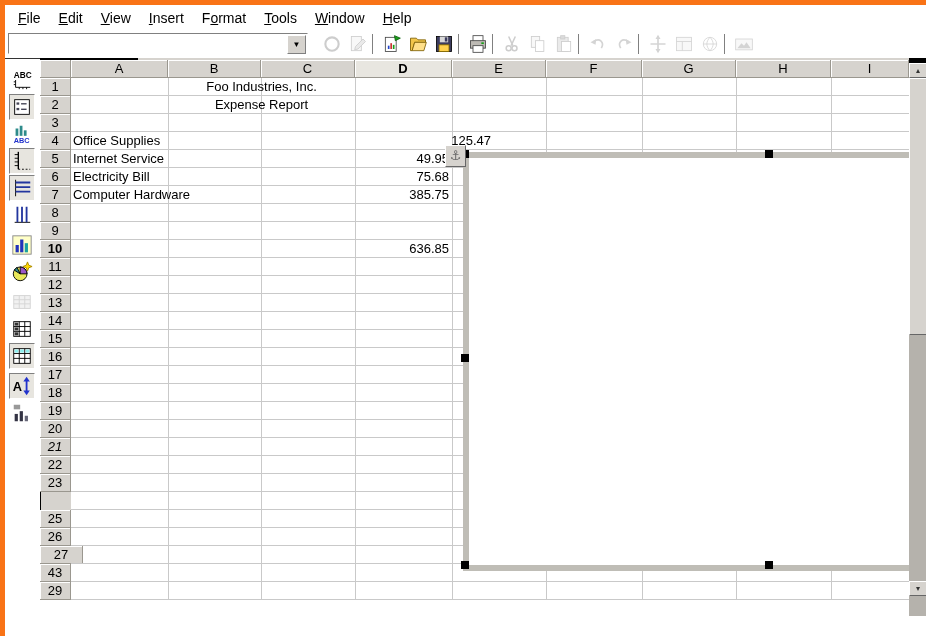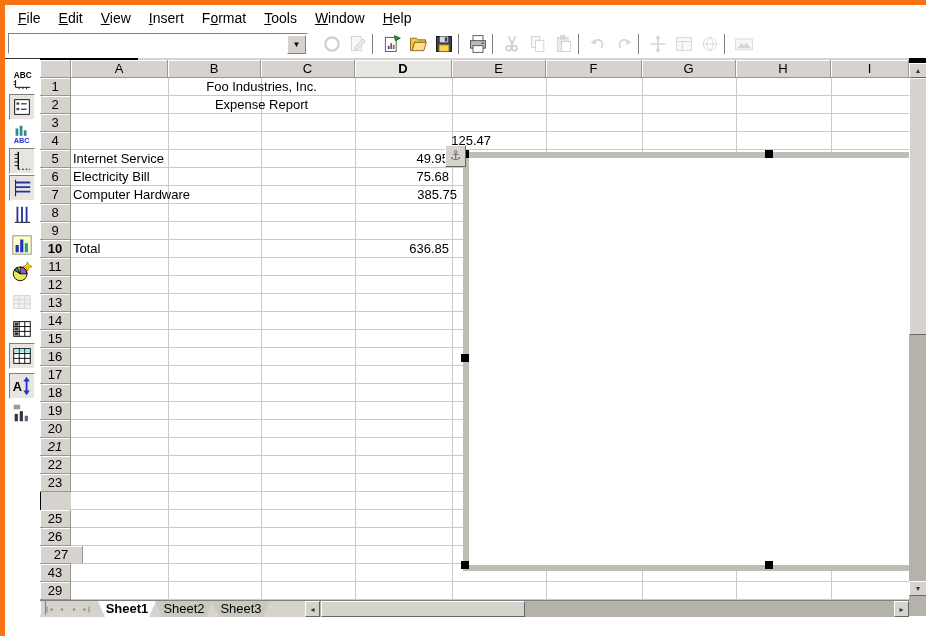--- a/index.html
+++ b/index.html
@@ -346,28 +346,28 @@
       <div class="gline" style="left: 31px; top: 415px; width: 838px; height: 1px;"></div>
       <div class="gline" style="left: 31px; top: 433px; width: 838px; height: 1px;"></div>
       <div class="gline" style="left: 31px; top: 451px; width: 838px; height: 1px;"></div>
       <div class="gline" style="left: 31px; top: 469px; width: 838px; height: 1px;"></div>
       <div class="gline" style="left: 31px; top: 487px; width: 838px; height: 1px;"></div>
       <div class="gline" style="left: 31px; top: 505px; width: 838px; height: 1px;"></div>
       <div class="gline" style="left: 31px; top: 523px; width: 838px; height: 1px;"></div>
       <div class="gline" style="left: 31px; top: 541px; width: 838px; height: 1px;"></div>
       <div class="cell-text" style="left: 128px; top: 20px; width: 187px; text-align: center;">Foo Industries, Inc.</div>
       <div class="cell-text" style="left: 128px; top: 38px; width: 187px; text-align: center;">Expense Report</div>
+      <div class="cell-text" style="left: 33px; top: 74px; width: 220px;">Office Supplies</div>
       <div class="cell-text" style="left: 315px; top: 74px; width: 94px; text-align: right; margin-left: 42px;">125.47</div>
       <div class="cell-text" style="left: 33px; top: 92px; width: 220px;">Internet Service</div>
       <div class="cell-text" style="left: 315px; top: 92px; width: 94px; text-align: right;">49.95</div>
       <div class="cell-text" style="left: 33px; top: 110px; width: 220px;">Electricity Bill</div>
       <div class="cell-text" style="left: 315px; top: 110px; width: 94px; text-align: right;">75.68</div>
       <div class="cell-text" style="left: 33px; top: 128px; width: 220px;">Computer Hardware</div>
-      <div class="cell-text" style="left: 315px; top: 128px; width: 94px; text-align: right; margin-left: 8px;">385.75</div>
-      <div class="cell-text" style="left: 33px; top: 182px; width: 220px;">Total</div>
+      <div class="cell-text" style="left: 315px; top: 128px; width: 94px; text-align: right;">385.75</div>
       <div class="cell-text" style="left: 315px; top: 182px; width: 94px; text-align: right;">636.85</div>
       <div style="left: 313px; top: 180px; width: 98px; height: 19px; border: 2px solid rgb(0, 0, 0); box-sizing: border-box; pointer-events: none; background: transparent;"></div>
       <div style="left: 408px; top: 196px; width: 5px; height: 5px; background: rgb(0, 0, 0);"></div>
       <div id="chart-frame"></div>
       <div class="handle" style="left: 421px; top: 92px;"></div>
       <div class="handle" style="left: 725px; top: 92px;"></div>
       <div class="handle" style="left: 421px; top: 296px;"></div>
       <div class="handle" style="left: 421px; top: 503px;"></div>
       <div class="handle" style="left: 725px; top: 503px;"></div>
       <div id="anchor-box">⚓</div>
@@ -417,29 +417,14 @@
       <div style="left: 475px; top: 157px; width: 1px; height: 268px; background: rgb(0, 0, 0);"></div>
     </div>
 
   <div id="vscroll" style="position: absolute; left: 904px; top: 53px; width: 18px; height: 558px; background: rgb(181, 178, 172);">
       <div style="left: 0px; top: 0px; width: 18px; height: 5px; background: rgb(0, 0, 0);"></div>
       <div class="sbtn" style="left: 0px; top: 5px; width: 18px; height: 15px;">▴</div>
       <div class="sthumb" style="left: 0px; top: 20px; width: 18px; height: 257px;"></div>
       <div class="sbtn" style="left: 0px; top: 523px; width: 18px; height: 15px;">▾</div>
       <div style="left: 0px; top: 538px; width: 18px; height: 20px; background: rgb(0, 0, 0);"></div>
     </div>
-  <div id="tabbar">
-      <div class="navbtn" style="left: 2px; font-size: 6px;">❙◂</div>
-      <div class="navbtn" style="left: 15px; font-size: 6px;">◂</div>
-      <div class="navbtn" style="left: 28px; font-size: 6px;">▸</div>
-      <div class="navbtn" style="left: 41px; font-size: 6px;">▸❙</div>
-      <div class="sheet-tab active" style="left: 58px; width: 58px;">Sheet1</div>
-      <div class="sheet-tab" style="left: 115px; width: 58px;">Sheet2</div>
-      <div class="sheet-tab" style="left: 172px; width: 58px;">Sheet3</div>
-      <div style="left: 258px; top: 1px; width: 4px; height: 14px; border-left: 1px solid rgb(255, 255, 255); border-right: 1px solid rgb(128, 128, 128);"></div>
-      <div class="scroll" style="left: 265px; top: 0px; width: 604px; height: 16px;">
-        <div class="sbtn" style="left: 0px; top: 0px; width: 15px; height: 16px;">◂</div>
-        <div class="sthumb" style="left: 16px; top: 0px; width: 204px; height: 16px;"></div>
-        <div class="sbtn" style="left: 589px; top: 0px; width: 15px; height: 16px;">▸</div>
-      </div>
-    </div>
 
 </div>
 
 </body></html>

